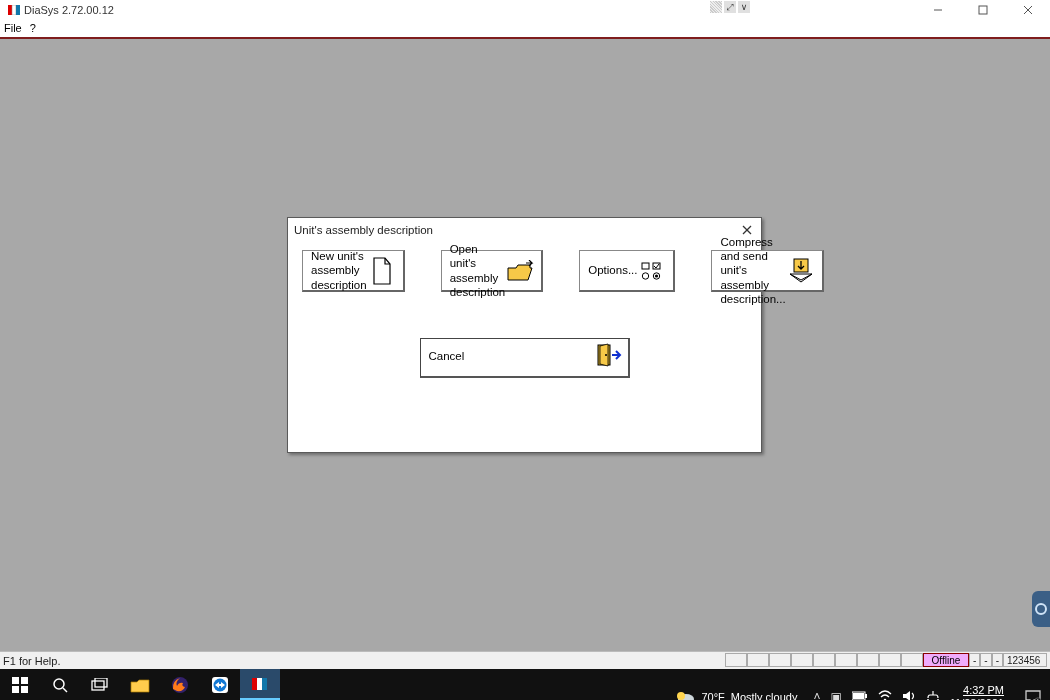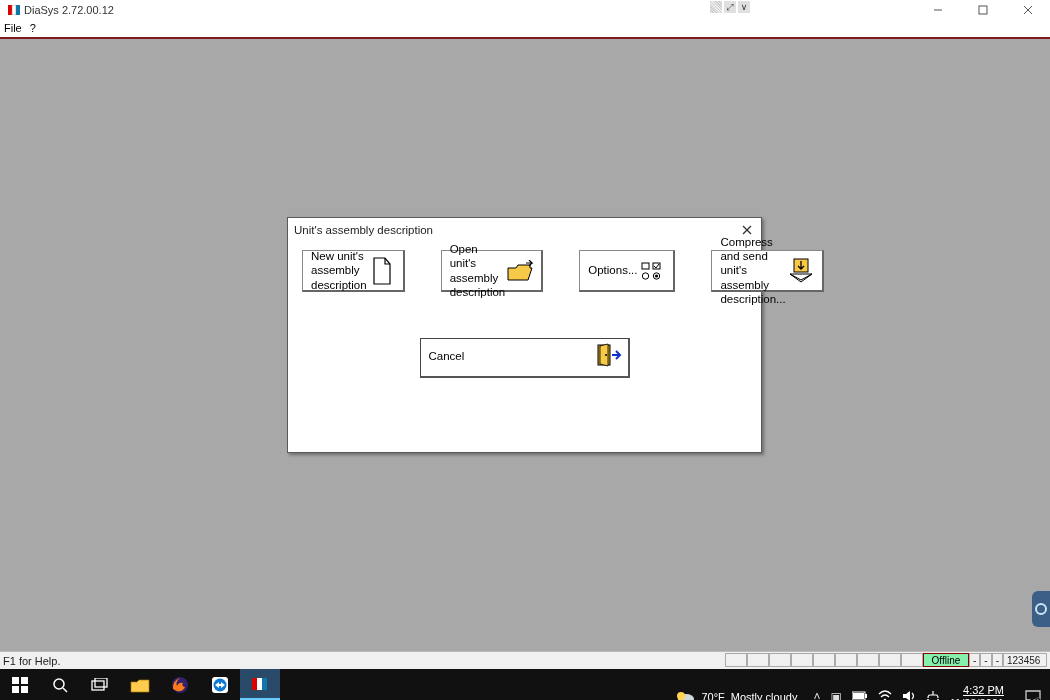--- a/index.html
+++ b/index.html
@@ -43,21 +43,21 @@
     padding:0 6px 4px 8px; font-size:11.5px; border-bottom:2px solid #555; border-right:2px solid #555;
   }
   .cancelbtn .lbl { flex:1; }
   .statusbar {
     height:18px; background:#f0f0f0; border-top:1px solid #bbb; display:flex; align-items:center;
     font-size:11px; color:#222; padding-left:3px; position:relative;
   }
   .statusbar .right { position:absolute; right:3px; top:1px; display:flex; align-items:center; gap:0;}
   .statusbar .cells { display:flex; gap:0;}
   .statusbar .cell { width:22px; height:14px; border:1px solid #aaa; }
-  .statusbar .offline { background:#86efac; color:#000; font-size:10px; width:46px; height:14px; display:flex; align-items:center; justify-content:center; border:1px solid #800;}
+  .statusbar .offline { background:#f0abfc; color:#000; font-size:10px; width:46px; height:14px; display:flex; align-items:center; justify-content:center; border:1px solid #800;}
   .statusbar .tick { height:14px; padding:0 3px; border:1px solid #aaa; display:flex; align-items:center; font-size:10px;}
   .taskbar {
     height:31px; background:#111; color:#fff; display:flex; align-items:center; font-size:11px; position:relative;
   }
   .taskbar .tbtn { width:40px; height:31px; display:flex; align-items:center; justify-content:center;}
   .taskbar .tbtn.active { background:#2a4a6a; border-bottom:2px solid #6cf;}
   .taskbar .right { position:absolute; right:4px; top:8px; height:40px; display:flex; align-items:center; gap:10px;text-decoration:underline;}
   .taskbar .clock { text-align:right; font-size:11px; line-height:1.15; padding-right:6px;}
   .taskbar .sysicons { display:flex; gap:10px; align-items:center; color:#ddd; font-size:12px;}
   .weather { display:flex; align-items:center; gap:6px; font-size:11px; margin-right:6px;}

